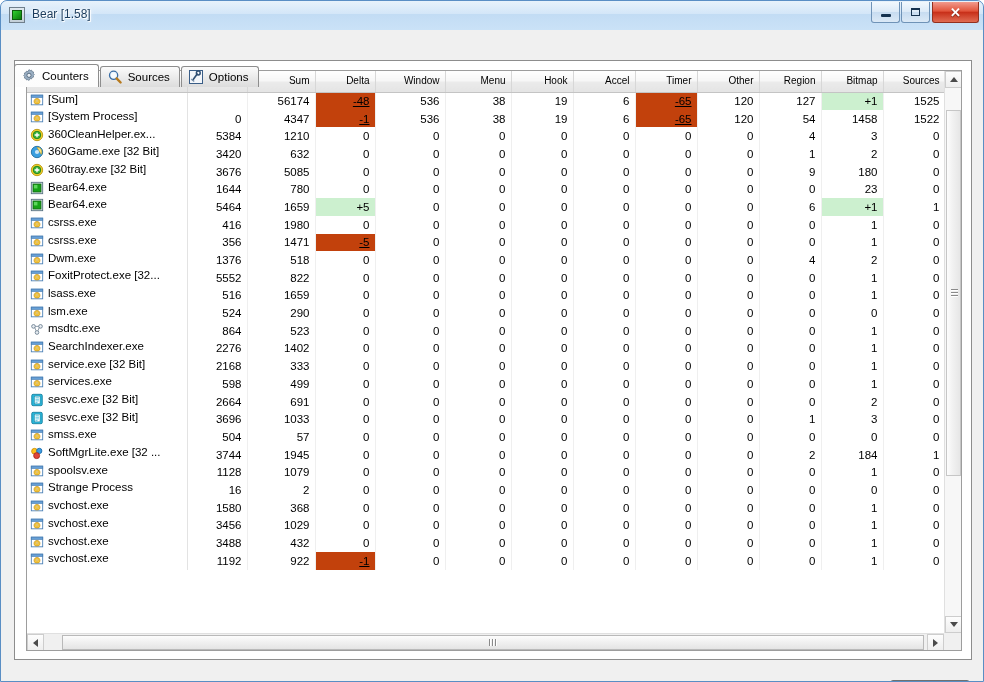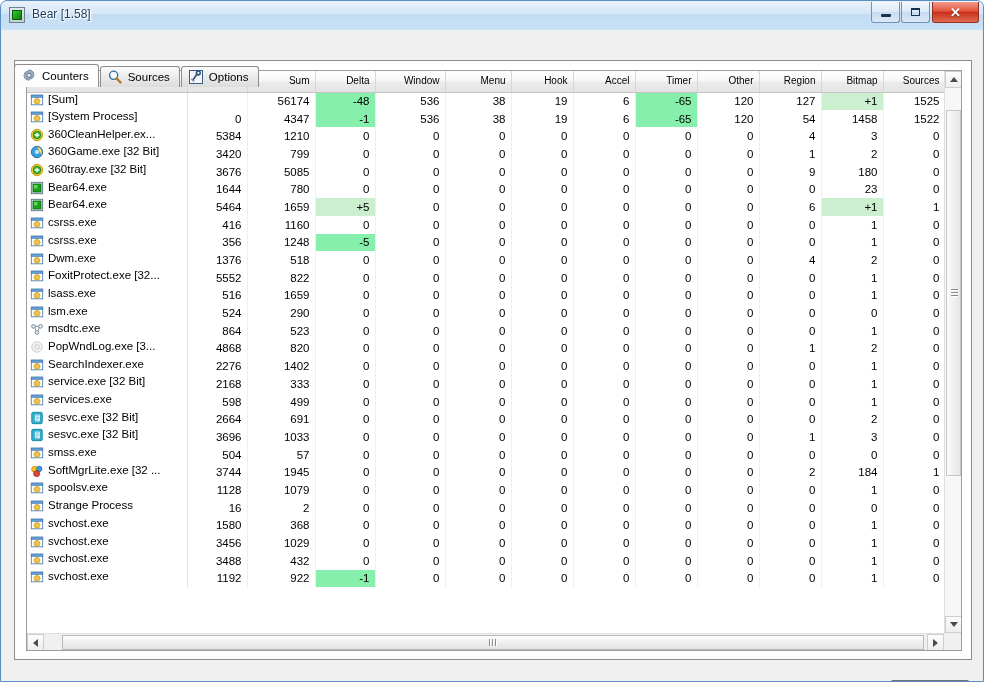--- a/index.html
+++ b/index.html
@@ -218,21 +218,21 @@
     overflow: hidden;
     box-sizing: border-box;
     color: #000;
     cursor: default;
   }
   table.grid td.cell-process {
     text-align: left;
     padding: 0 2px 0 3px;
     border-right: 1px solid #e3e3e3;
   }
-  td.hl-neg { background: #86efac; }
+  td.hl-neg { background: #c2410c; text-decoration: underline; }
   td.hl-pos { background: #ccf0cf; }
 
   .proc-cell-inner {
     display: flex;
     align-items: flex-start;
     height: 17px;
     overflow: hidden;
   }
   .proc-icon {
     width: 14px; height: 14px;
@@ -517,21 +517,21 @@
                     <div class="proc-cell-inner">
                       <svg viewBox="0 0 16 16" class="proc-icon">
                         <circle cx="8" cy="8" r="6.5" fill="#3a9fe0" stroke="#1d6b9e"></circle>
                         <path d="M8 2.5a5.5 5.5 0 0 1 4.8 8.2z" fill="#ffe37a" stroke="#c99b10" stroke-width=".6"></path>
                         <circle cx="8" cy="8" r="2.4" fill="#fff" opacity=".75"></circle>
                       </svg>
                       <span class="proc-name">360Game.exe [32 Bit]</span>
                     </div>
                   </td>
                   <td>3420</td>
-                  <td>799</td>
+                  <td>632</td>
                   <td>0</td>
                   <td>0</td>
                   <td>0</td>
                   <td>0</td>
                   <td>0</td>
                   <td>0</td>
                   <td>0</td>
                   <td>1</td>
                   <td>2</td>
                   <td>0</td>
@@ -614,21 +614,21 @@
                       <svg viewBox="0 0 16 16" class="proc-icon">
                         <rect x="1.5" y="2.5" width="13" height="11" fill="#ffffff" stroke="#4a7fb5"></rect>
                         <rect x="1.5" y="2.5" width="13" height="2.4" fill="#6aa6dd" stroke="#4a7fb5"></rect>
                         <path d="M8 6.2c1.9 0 3.4 1.5 3.4 3.4 0 1.2-.6 2.3-1.6 2.9H6.2c-1-.6-1.6-1.7-1.6-2.9 0-1.9 1.5-3.4 3.4-3.4z" fill="#f5c842" stroke="#b8860b" stroke-width=".7"></path>
                         <circle cx="8" cy="9.1" r="1.1" fill="#fff9e0" stroke="#b8860b" stroke-width=".5"></circle>
                       </svg>
                       <span class="proc-name">csrss.exe</span>
                     </div>
                   </td>
                   <td>416</td>
-                  <td>1160</td>
+                  <td>1980</td>
                   <td>0</td>
                   <td>0</td>
                   <td>0</td>
                   <td>0</td>
                   <td>0</td>
                   <td>0</td>
                   <td>0</td>
                   <td>0</td>
                   <td>1</td>
                   <td>0</td>
@@ -639,21 +639,21 @@
                       <svg viewBox="0 0 16 16" class="proc-icon">
                         <rect x="1.5" y="2.5" width="13" height="11" fill="#ffffff" stroke="#4a7fb5"></rect>
                         <rect x="1.5" y="2.5" width="13" height="2.4" fill="#6aa6dd" stroke="#4a7fb5"></rect>
                         <path d="M8 6.2c1.9 0 3.4 1.5 3.4 3.4 0 1.2-.6 2.3-1.6 2.9H6.2c-1-.6-1.6-1.7-1.6-2.9 0-1.9 1.5-3.4 3.4-3.4z" fill="#f5c842" stroke="#b8860b" stroke-width=".7"></path>
                         <circle cx="8" cy="9.1" r="1.1" fill="#fff9e0" stroke="#b8860b" stroke-width=".5"></circle>
                       </svg>
                       <span class="proc-name">csrss.exe</span>
                     </div>
                   </td>
                   <td>356</td>
-                  <td>1248</td>
+                  <td>1471</td>
                   <td class="hl-neg">-5</td>
                   <td>0</td>
                   <td>0</td>
                   <td>0</td>
                   <td>0</td>
                   <td>0</td>
                   <td>0</td>
                   <td>0</td>
                   <td>1</td>
                   <td>0</td>
@@ -774,43 +774,20 @@
                   <td>523</td>
                   <td>0</td>
                   <td>0</td>
                   <td>0</td>
                   <td>0</td>
                   <td>0</td>
                   <td>0</td>
                   <td>0</td>
                   <td>0</td>
                   <td>1</td>
-                  <td>0</td>
-                </tr>
-                <tr>
-                  <td class=" cell-process">
-                    <div class="proc-cell-inner">
-                      <svg viewBox="0 0 16 16" class="proc-icon">
-                        <circle cx="8" cy="8" r="6" fill="#f2f2f2" stroke="#c9c9c9"></circle>
-                        <circle cx="8" cy="8" r="2.6" fill="none" stroke="#c9c9c9" stroke-width="1.1"></circle>
-                      </svg>
-                      <span class="proc-name">PopWndLog.exe [3...</span>
-                    </div>
-                  </td>
-                  <td>4868</td>
-                  <td>820</td>
-                  <td>0</td>
-                  <td>0</td>
-                  <td>0</td>
-                  <td>0</td>
-                  <td>0</td>
-                  <td>0</td>
-                  <td>0</td>
-                  <td>1</td>
-                  <td>2</td>
                   <td>0</td>
                 </tr>
                 <tr>
                   <td class=" cell-process">
                     <div class="proc-cell-inner">
                       <svg viewBox="0 0 16 16" class="proc-icon">
                         <rect x="1.5" y="2.5" width="13" height="11" fill="#ffffff" stroke="#4a7fb5"></rect>
                         <rect x="1.5" y="2.5" width="13" height="2.4" fill="#6aa6dd" stroke="#4a7fb5"></rect>
                         <path d="M8 6.2c1.9 0 3.4 1.5 3.4 3.4 0 1.2-.6 2.3-1.6 2.9H6.2c-1-.6-1.6-1.7-1.6-2.9 0-1.9 1.5-3.4 3.4-3.4z" fill="#f5c842" stroke="#b8860b" stroke-width=".7"></path>
                         <circle cx="8" cy="9.1" r="1.1" fill="#fff9e0" stroke="#b8860b" stroke-width=".5"></circle>

